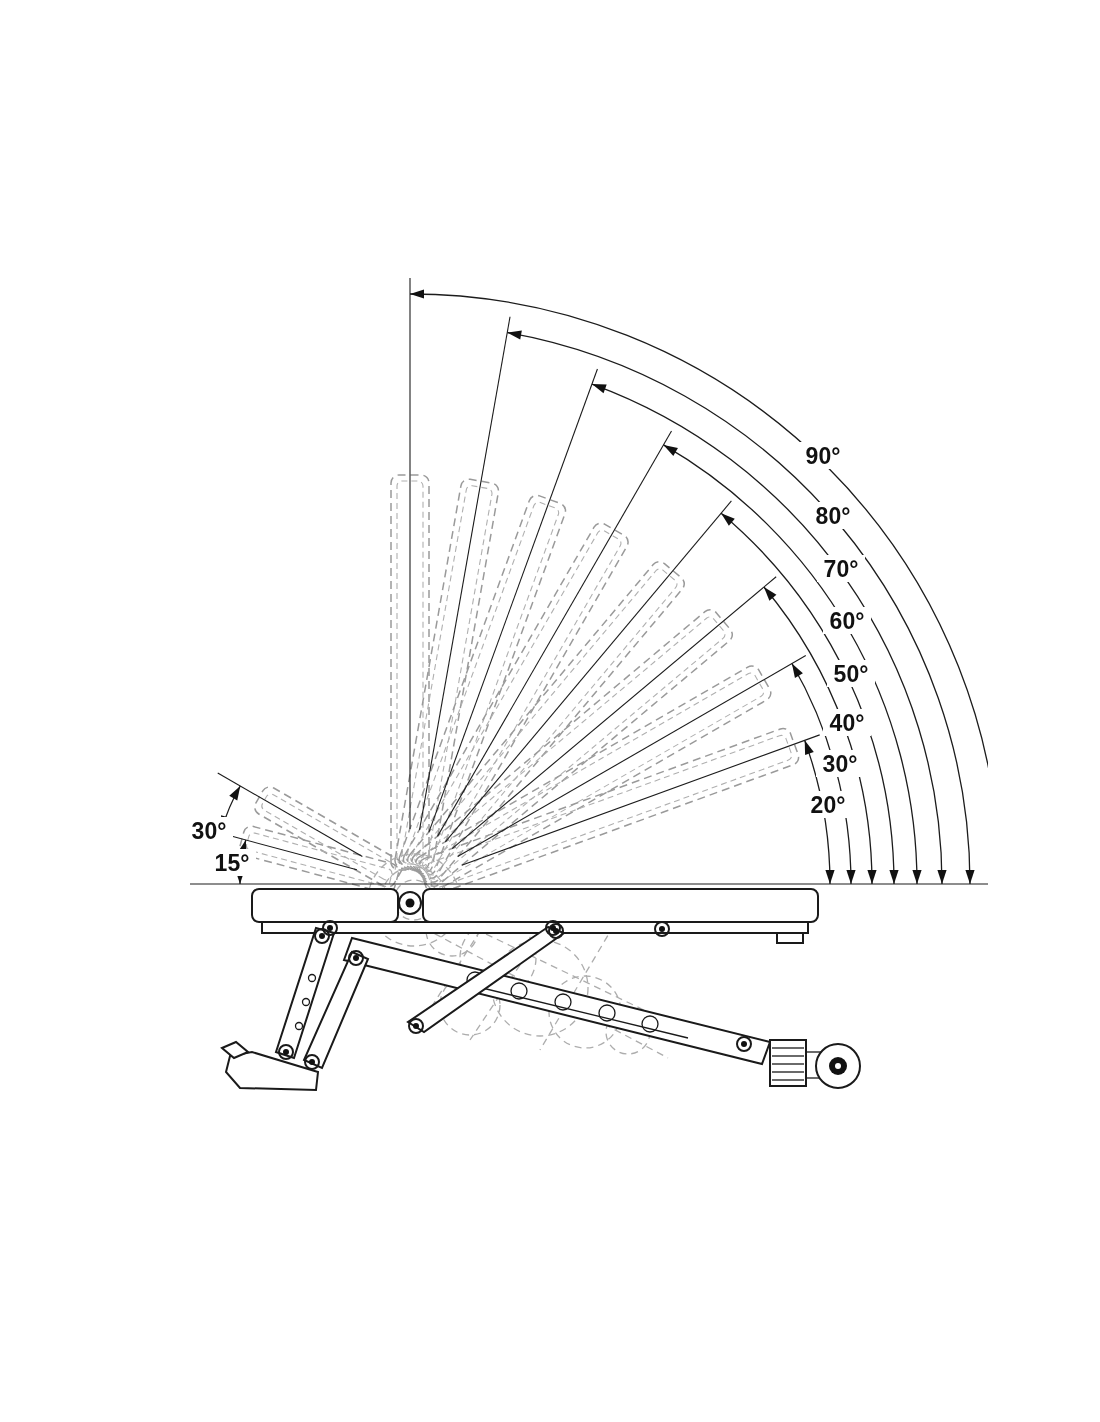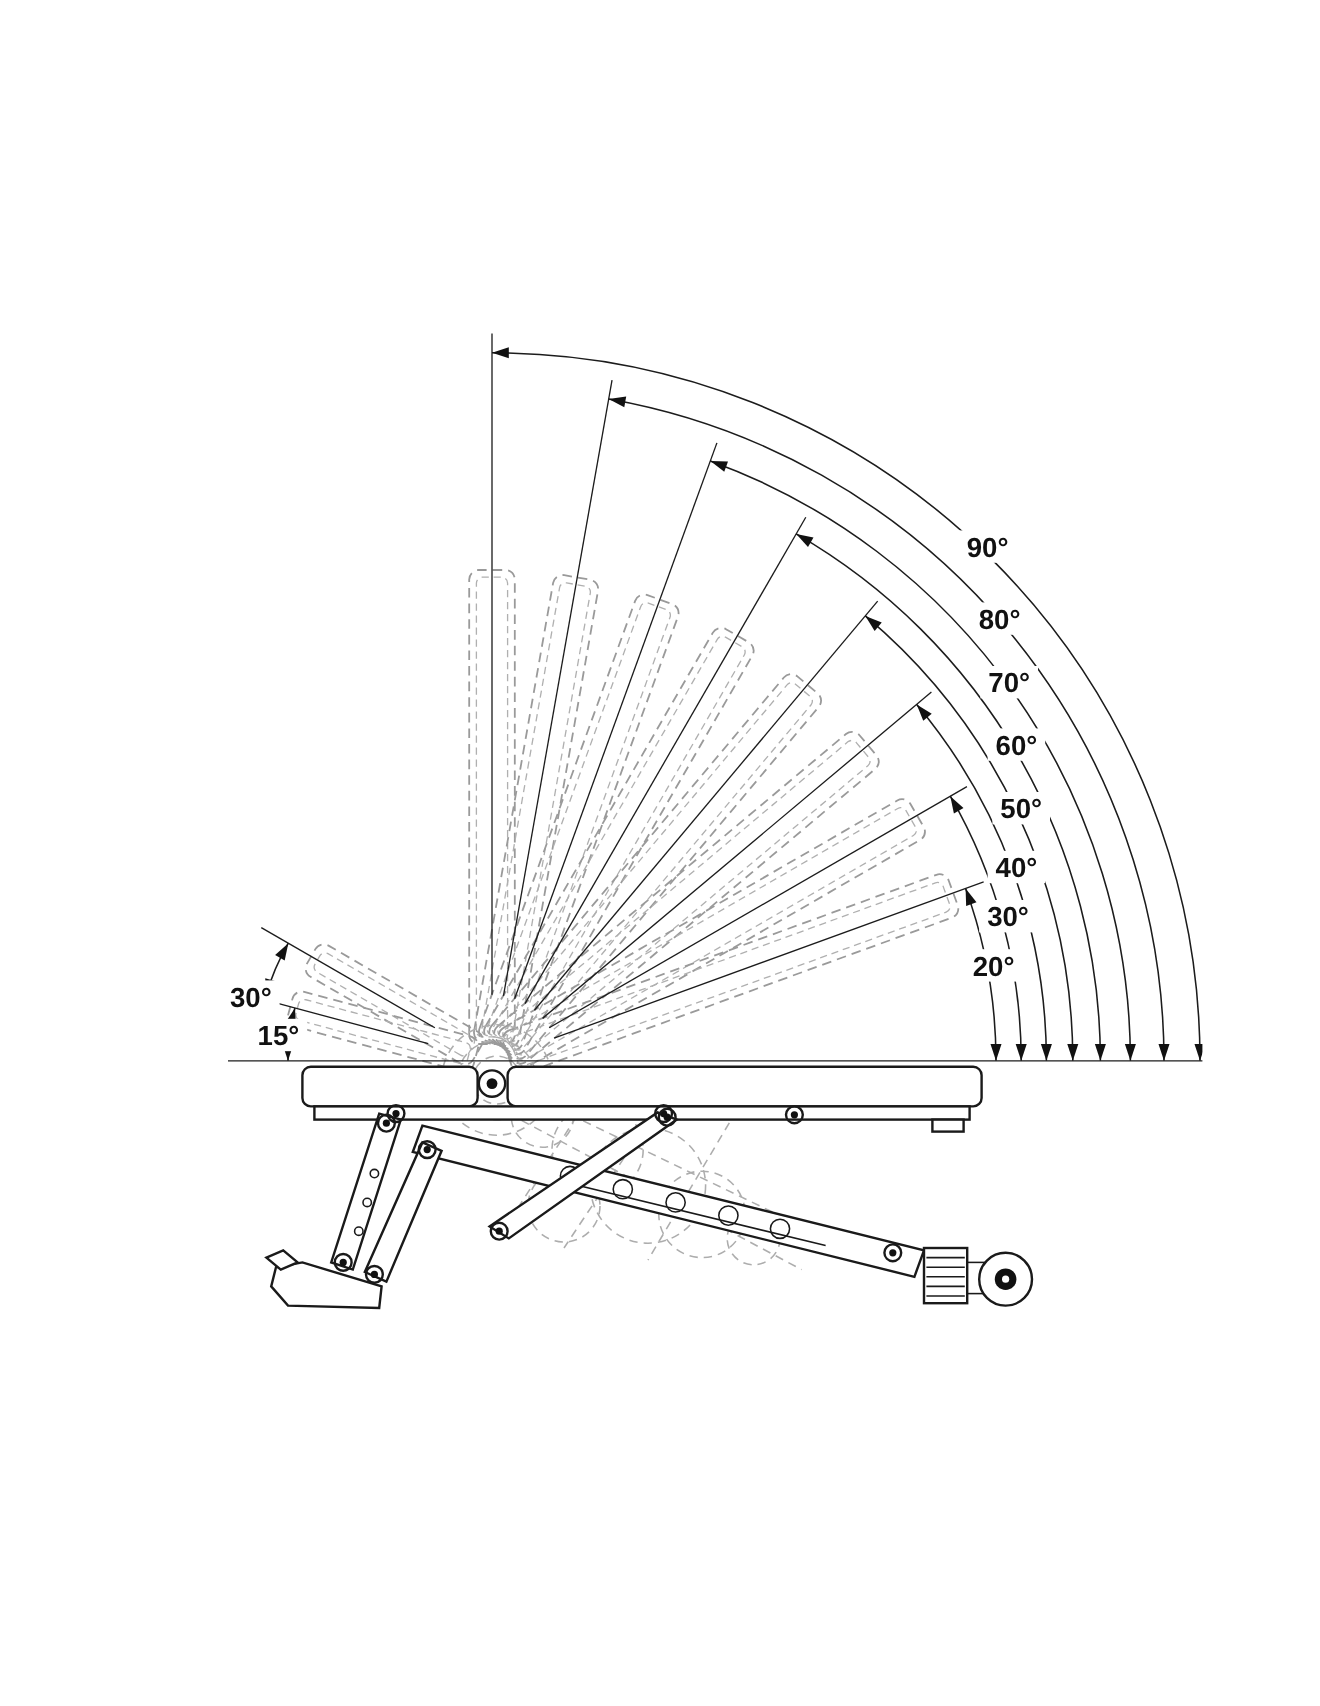--- a/index.html
+++ b/index.html
@@ -1,18 +1,18 @@
 <!DOCTYPE html>
 <html><head>
 <meta charset="utf-8">
 <style>
   html,body { margin:0; padding:0; background:#fff; }
   .canvas {
     position:relative; width:988px; height:1422px; background:#fff;
-    font-family:"Liberation Sans", sans-serif; overflow:hidden;padding-left:14px;
+    font-family:"Liberation Sans", sans-serif; overflow:hidden;
   }
   svg { position:absolute; left:0; top:0; }
   .pad        { fill:none; stroke:#9a9a9a; stroke-width:1.5; stroke-dasharray:8 5; }
   .pad-inner  { fill:none; stroke:#b0b0b0; stroke-width:1.1; stroke-dasharray:6 4; }
   .dim        { fill:none; stroke:#1c1c1c; stroke-width:1.3; }
   .dim-line   { fill:none; stroke:#1c1c1c; stroke-width:1.1; }
   .lbl        { font-family:"Liberation Sans", sans-serif; font-weight:700;
                 font-size:23px; fill:#111; }
   .ghost      { fill:none; stroke:#adadad; stroke-width:1.3; stroke-dasharray:7 5; }
   .solid      { fill:none; stroke:#1a1a1a; stroke-width:2; }

